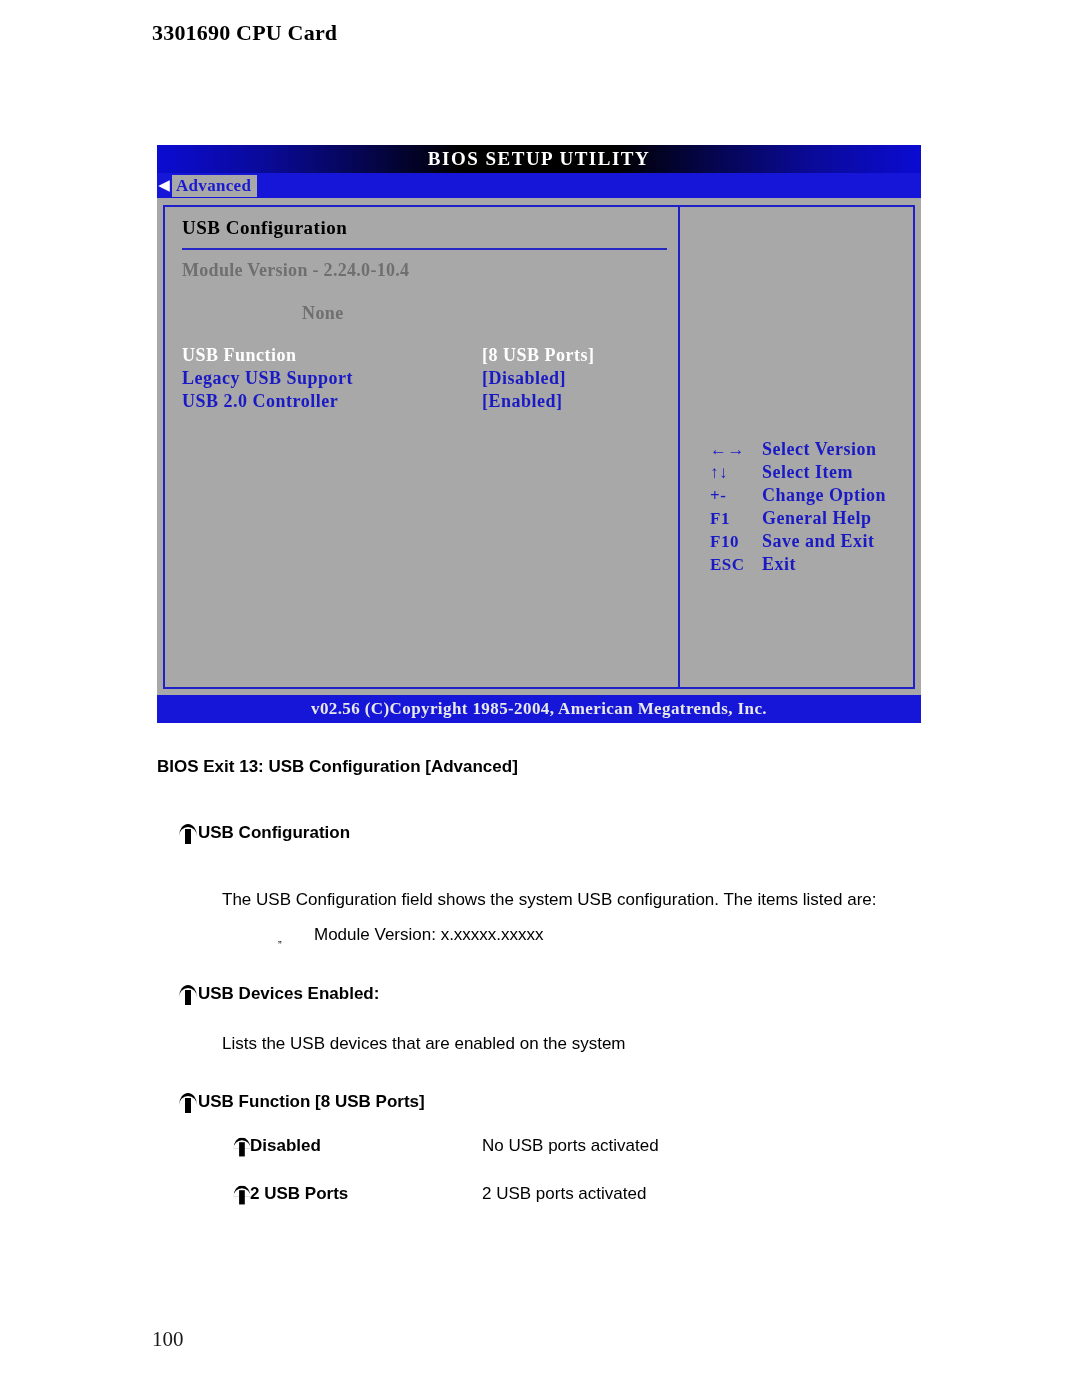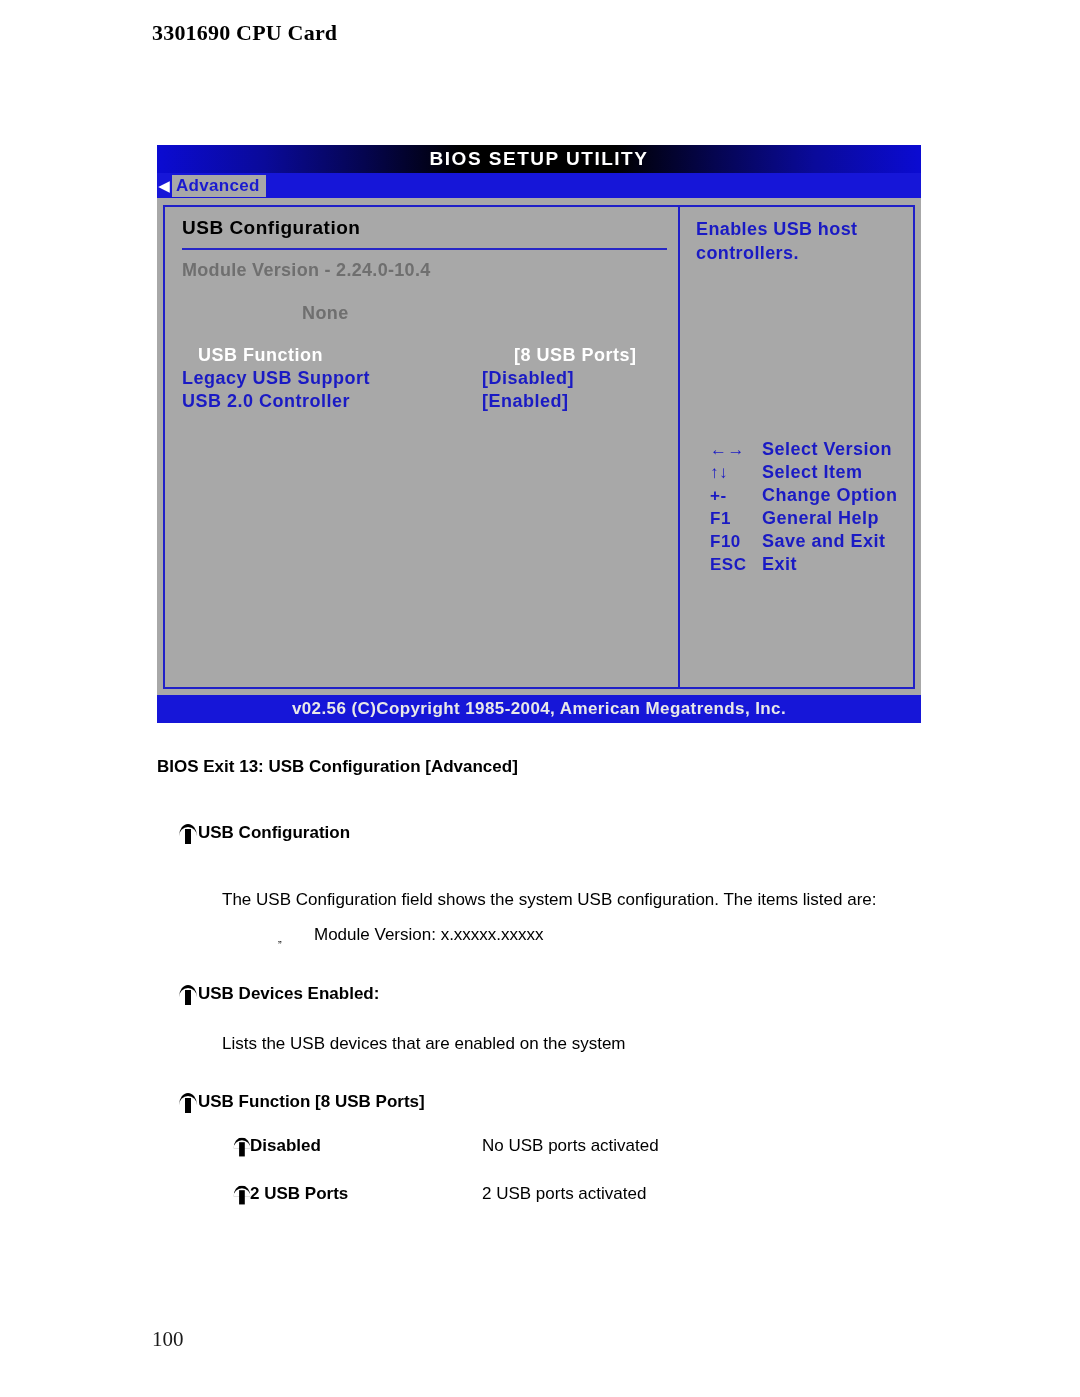--- a/index.html
+++ b/index.html
@@ -36,21 +36,21 @@
   }
 
   
   .bios {
     position: absolute;
     left: 157px;
     top: 145px;
     width: 764px;
     height: 578px;
     background: #404040;
-    font-family: Liberation Sans, sans-serif;
+    font-family: Liberation Serif, serif;
     overflow: hidden;
     box-sizing: border-box;
   }
   .bios-titlebar {
     position: relative;
     height: 28px;
     background: linear-gradient(to right,
         #0b0bd2 0%, #0a0a9a 14%, #050550 27%,
         #000000 40%, #000000 60%,
         #050550 73%, #0a0a9a 86%, #0b0bd2 100%);
@@ -152,21 +152,21 @@
   .opt-row {
     display: flex;
     height: 23px;
     align-items: center;
     font-size: 18px;
     font-weight: bold;
     letter-spacing: 0.5px;
   }
   .opt-label { width: 300px; }
   .opt-row.selected .opt-label,
-  .opt-row.selected .opt-value { color: #ffffff; margin-left: 16px; }
+  .opt-row.selected .opt-value { color: #ffffff; }
   .opt-row.normal .opt-label,
   .opt-row.normal .opt-value { color: #1a1ac4; }
 
   .help-text {
     color: #1a1ac4;
     font-size: 18px;
     font-weight: bold;
     line-height: 24px;
     letter-spacing: 0.4px;
   }
@@ -319,21 +319,20 @@
             <span class="opt-value">[Disabled]</span>
           </div>
           <div class="opt-row normal">
             <span class="opt-label">USB 2.0 Controller</span>
             <span class="opt-value">[Enabled]</span>
           </div>
         </div>
       </div>
 
       <div class="pane-right">
-        <div class="help-text">Enables USB host controllers.</div>
 
         <div class="keys">
           <div class="key-row">
             <span class="key-sym">←→</span>
             <span class="key-desc">Select Version</span>
           </div>
           <div class="key-row">
             <span class="key-sym">↑↓</span>
             <span class="key-desc">Select Item</span>
           </div>

